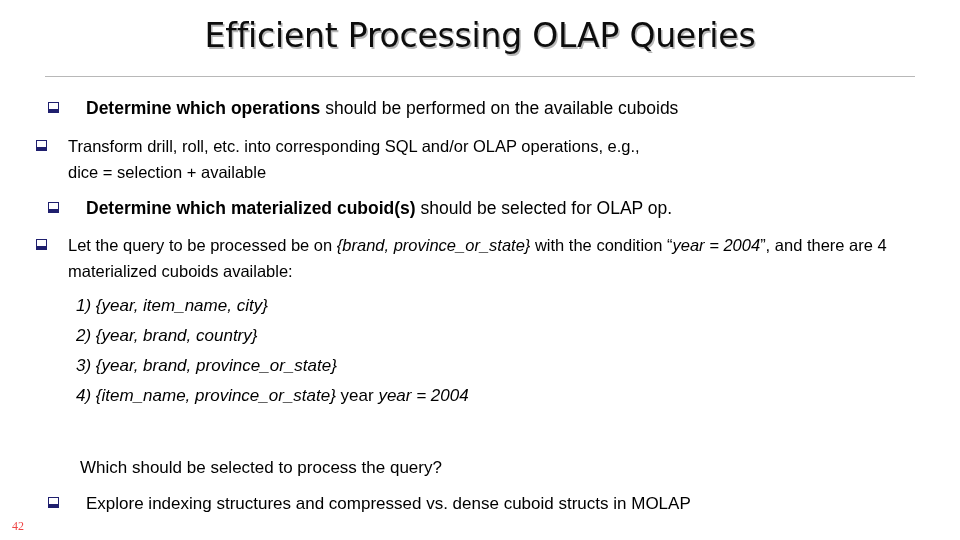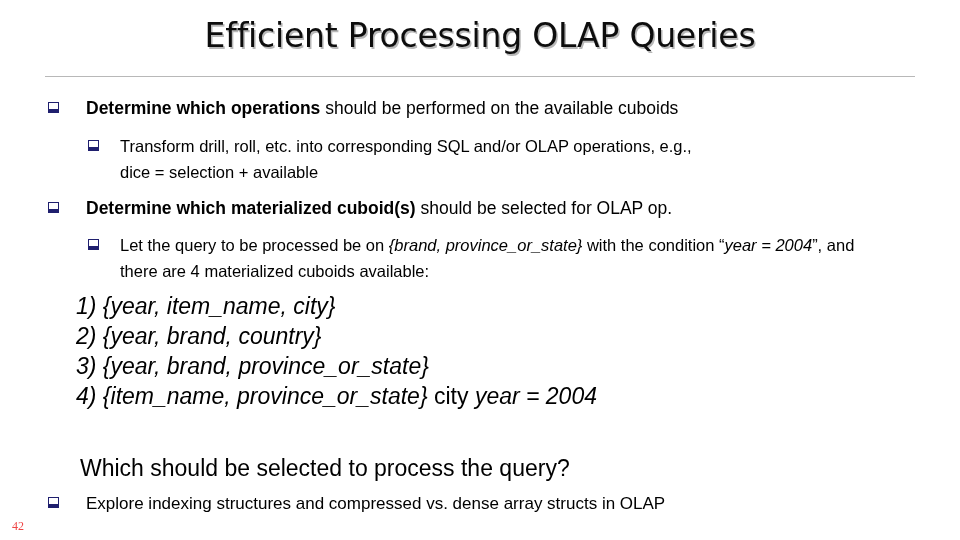--- a/index.html
+++ b/index.html
@@ -90,36 +90,36 @@
   .lvl1 .marker {
     flex: 0 0 auto;
     width: 38px;
   }
   .lvl1 .txt { flex: 1 1 auto; }
 
   
   .lvl2 {
     display: flex;
     align-items: flex-start;
-    padding-left: 88px;
+    padding-left: 36px;
     padding-right: 64px;
     font-size: 16.5px;
     line-height: 26px;
     margin-bottom: 2px;
   }
   .lvl2 .marker {
     flex: 0 0 auto;
     width: 32px;
   }
   .lvl2 .txt { flex: 1 1 auto; }
 
   
   .plain {
     padding-left: 76px;
-    font-size: 23px;
+    font-size: 17px;
     line-height: 30px;
   }
 
   b, .b { font-weight: bold; }
   i, .i { font-style: italic; }
 
   
   .page-num {
     position: absolute;
     left: 12px;
@@ -164,29 +164,29 @@
     <div class="line plain" style="margin-top:7px;">
       <i>1) {year, item_name, city}</i>
     </div>
     <div class="line plain">
       <i>2) {year, brand, country}</i>
     </div>
     <div class="line plain">
       <i>3) {year, brand, province_or_state}</i>
     </div>
     <div class="line plain">
-      <i>4) {item_name, province_or_state}</i><span>  city </span><i>year = 2004</i>
+      <i>4) {item_name, province_or_state}</i><span>  year </span><i>year = 2004</i>
     </div>
 
     <div class="line plain" style="padding-left:80px;margin-top:42px;">
       <span>Which should be selected to process the query?</span>
     </div>
 
     <div class="line lvl1" style="margin-top:8px;font-size:17px;">
       <span class="marker"><span class="bsq"></span></span>
-      <span class="txt">Explore indexing structures and compressed vs. dense array structs in OLAP</span>
+      <span class="txt">Explore indexing structures and compressed vs. dense cuboid structs in MOLAP</span>
     </div>
 
   </div>
 
   <div class="page-num">42</div>
 
 </div>
 
 </body></html>

